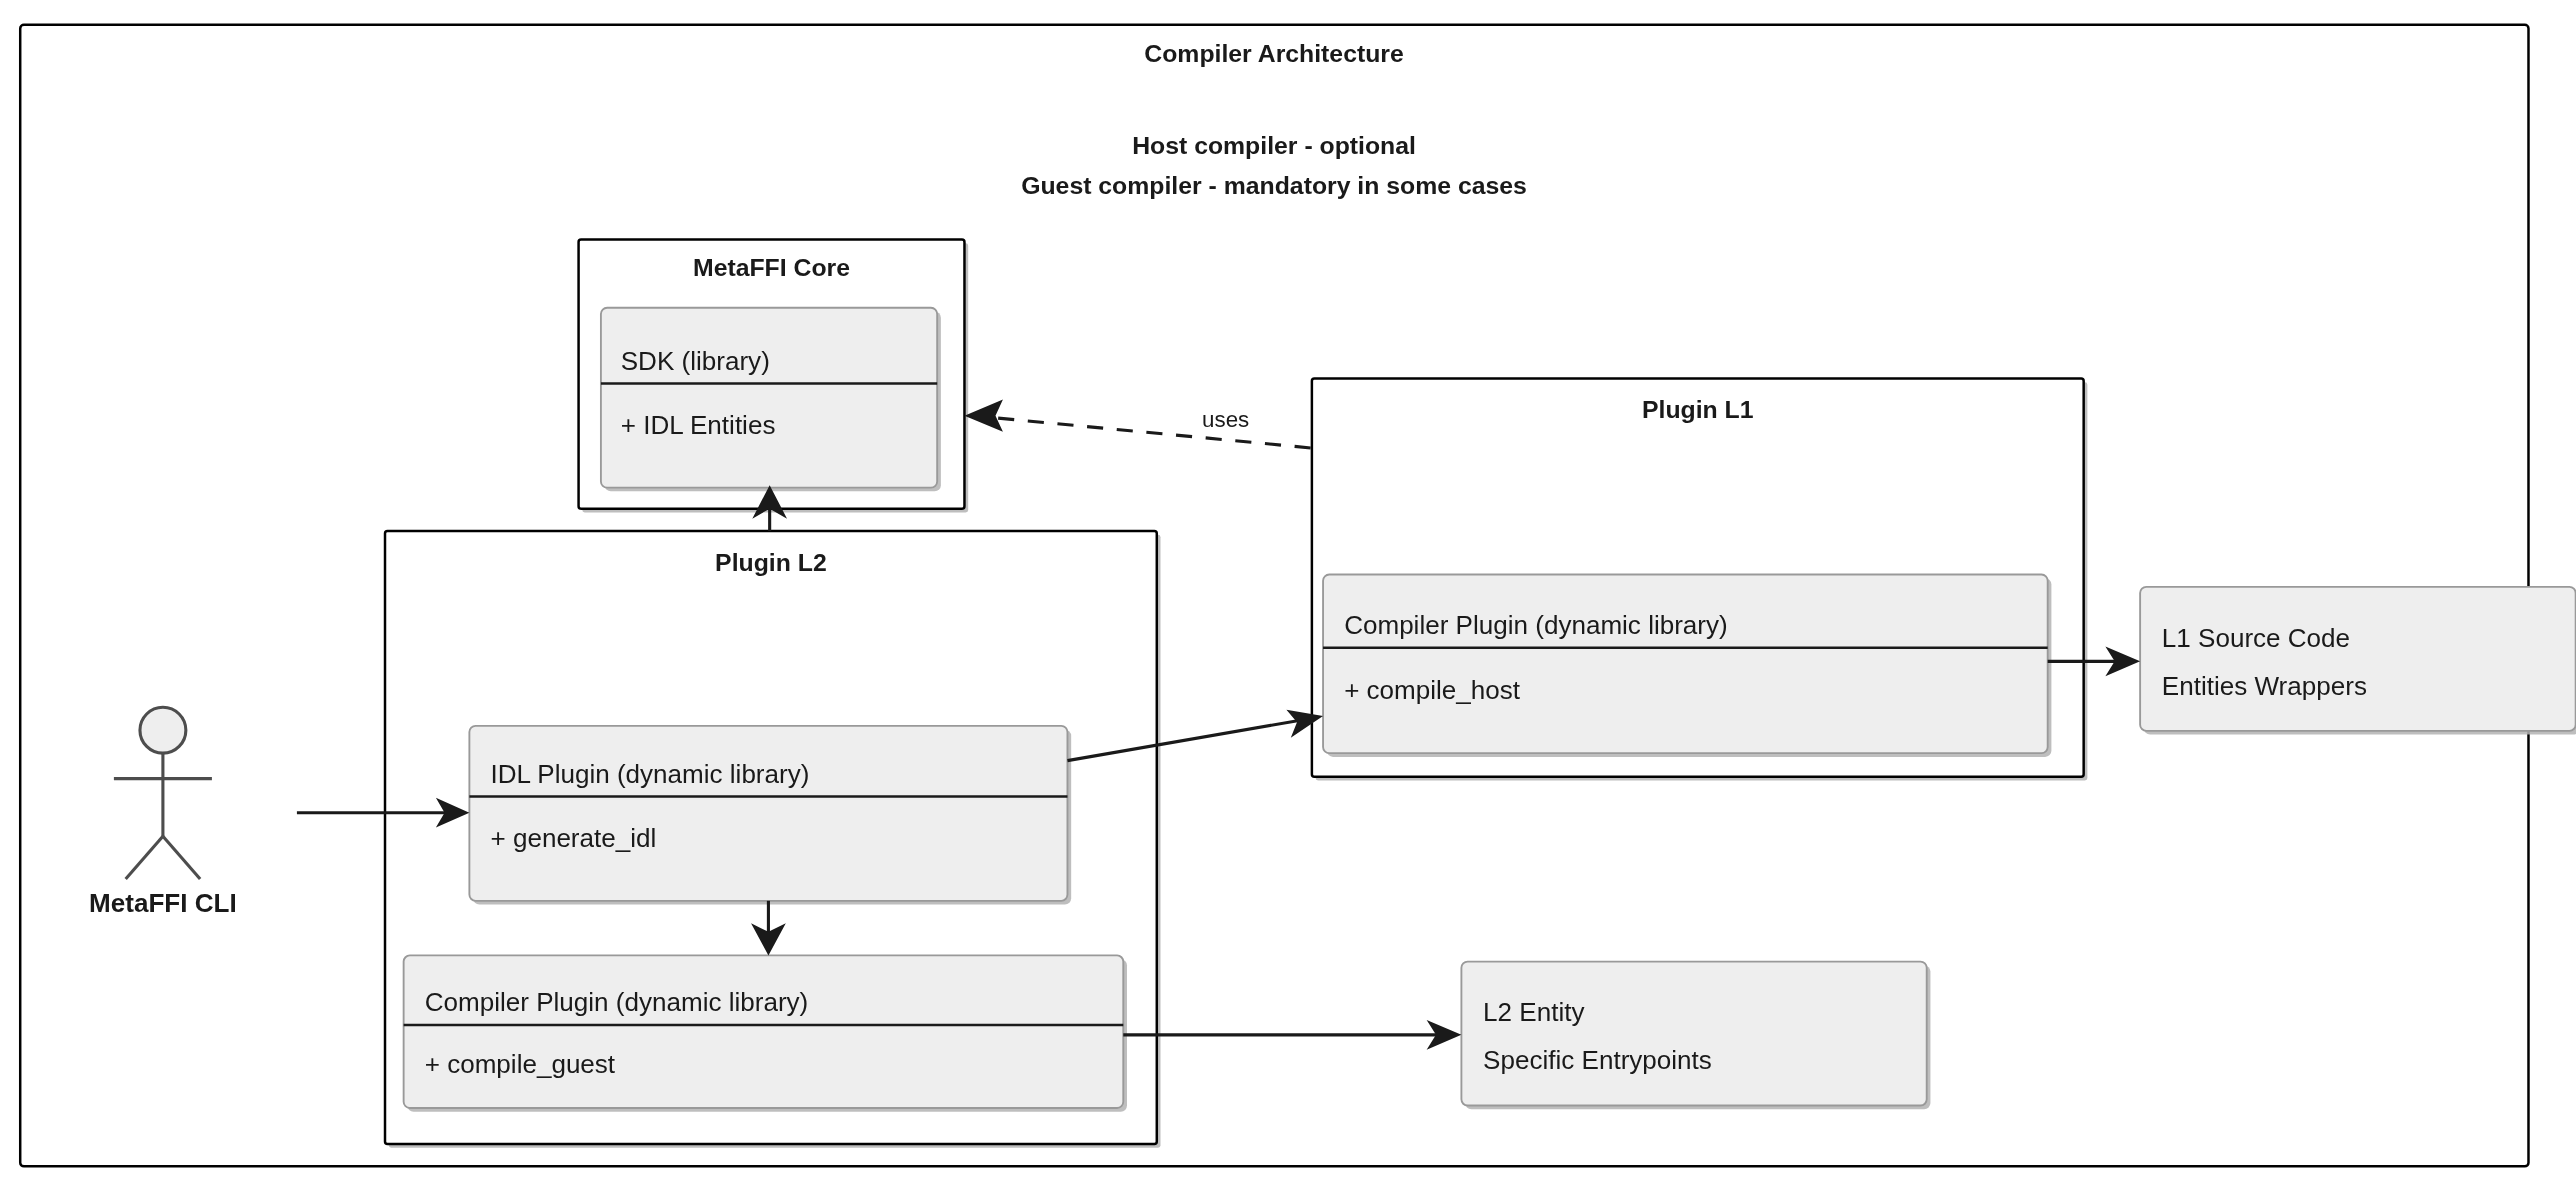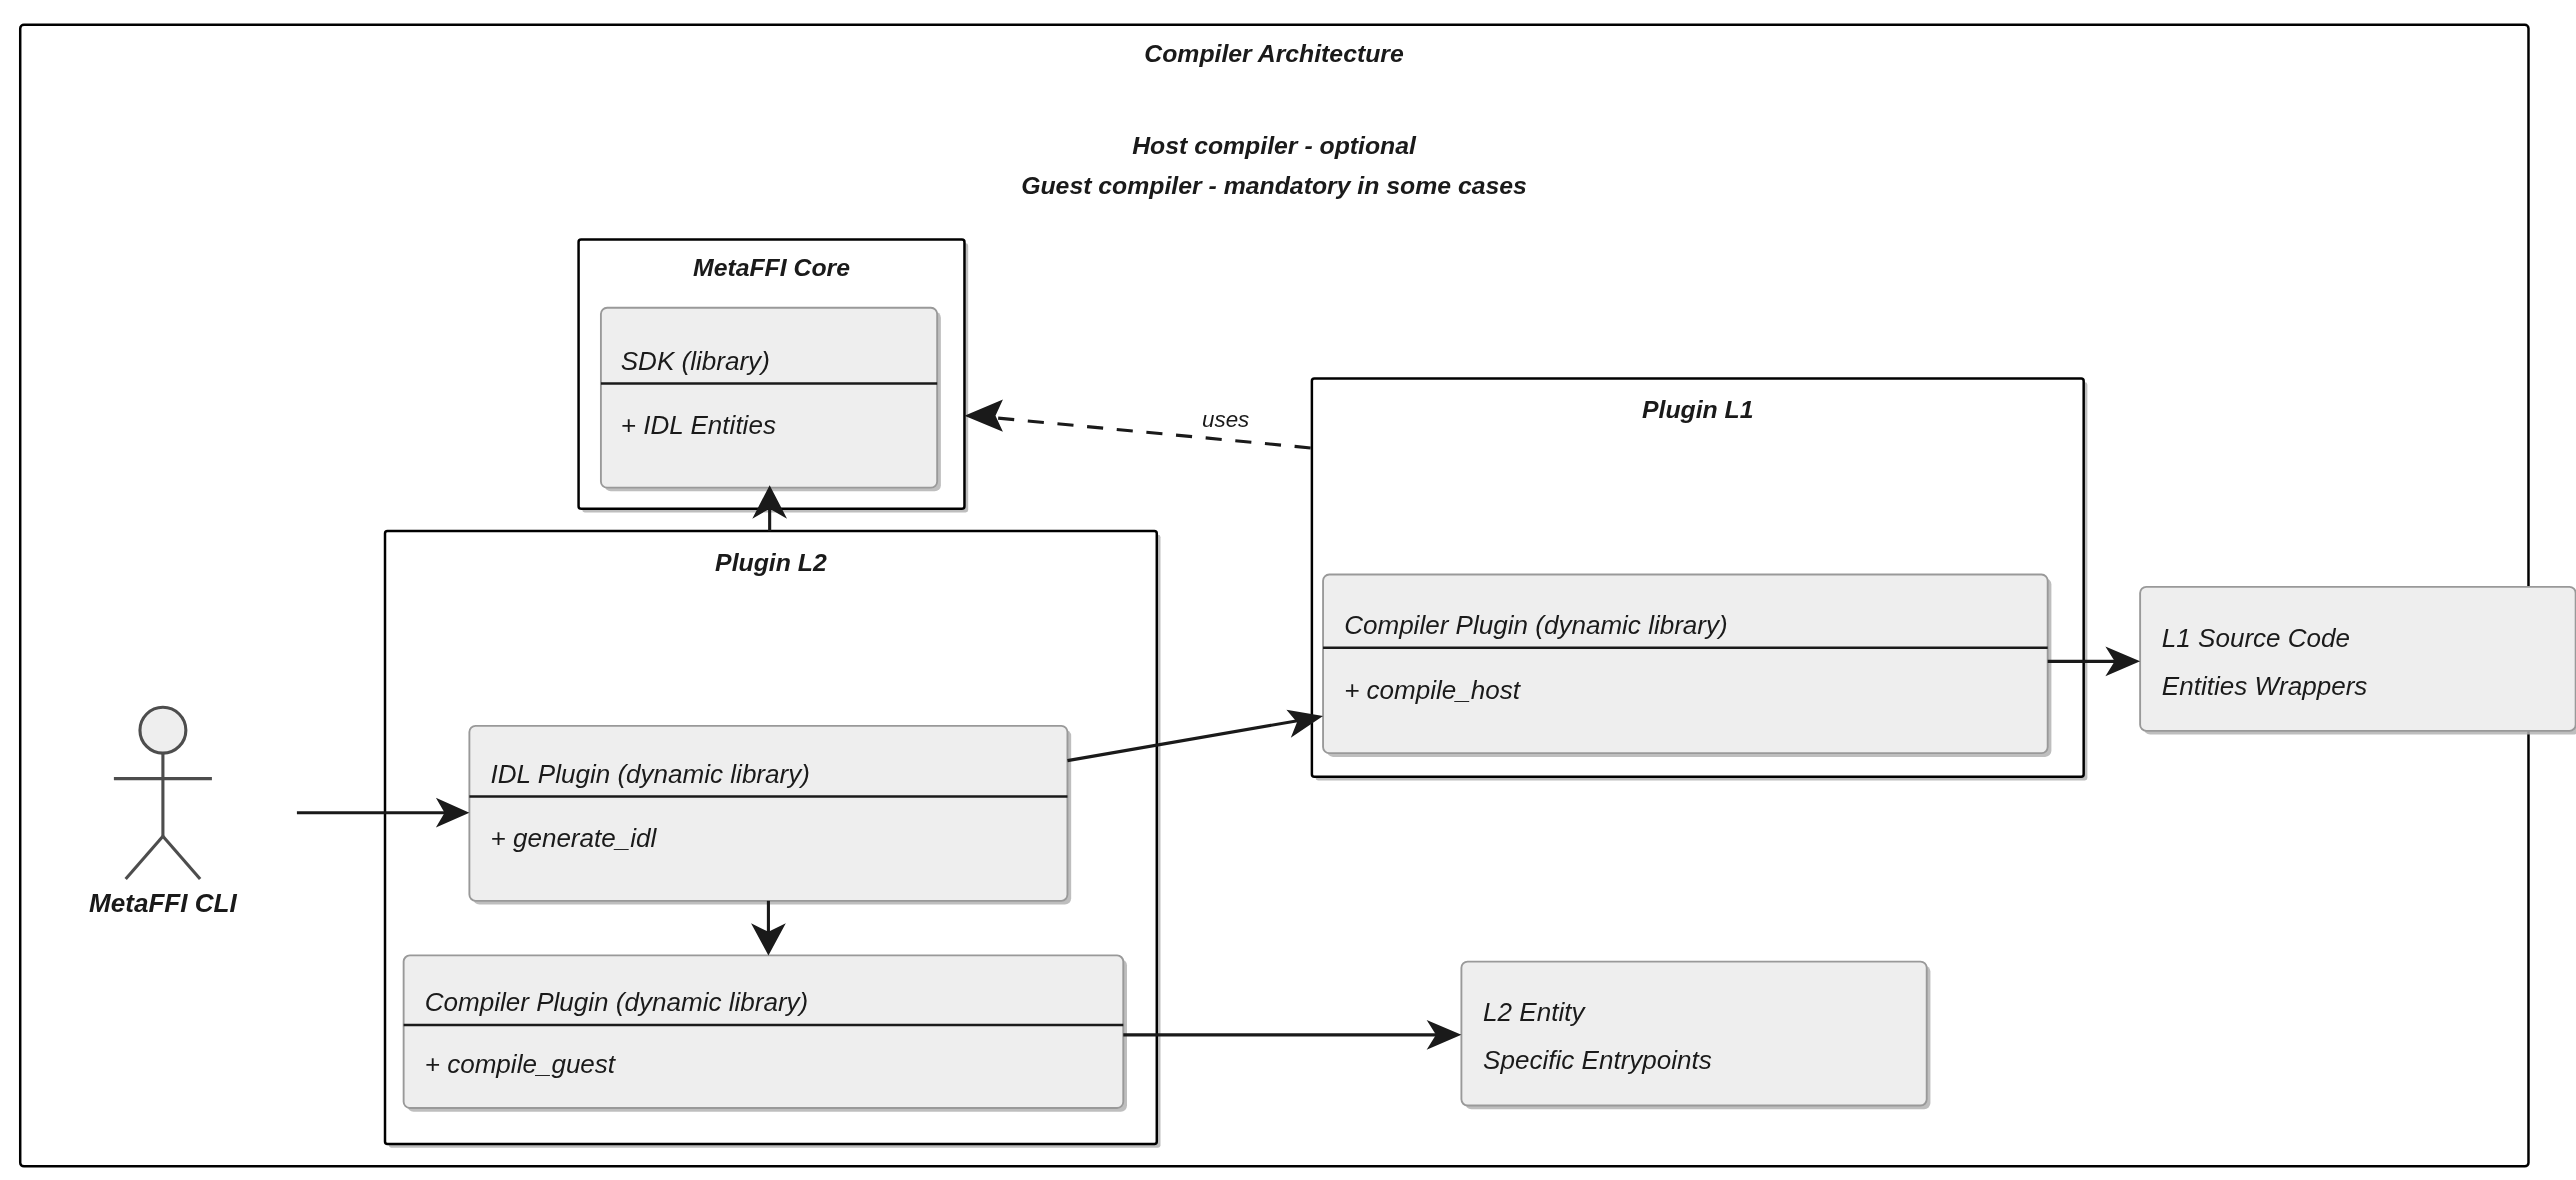--- a/index.html
+++ b/index.html
@@ -12,21 +12,20 @@
     height: 1180px;
     font-family: "Liberation Sans", sans-serif;
     overflow: hidden;
     position: relative;
   }
   #diagram-root {
     position: absolute;
     left: 0; top: 0;
     width: 2576px;
     height: 1180px;
-    font-style: italic;
   }
   svg#canvas {
     position: absolute;
     left: 0; top: 0;
     width: 2576px;
     height: 1180px;
     display: block;
   }
   
   .t { dominant-baseline: alphabetic; }

